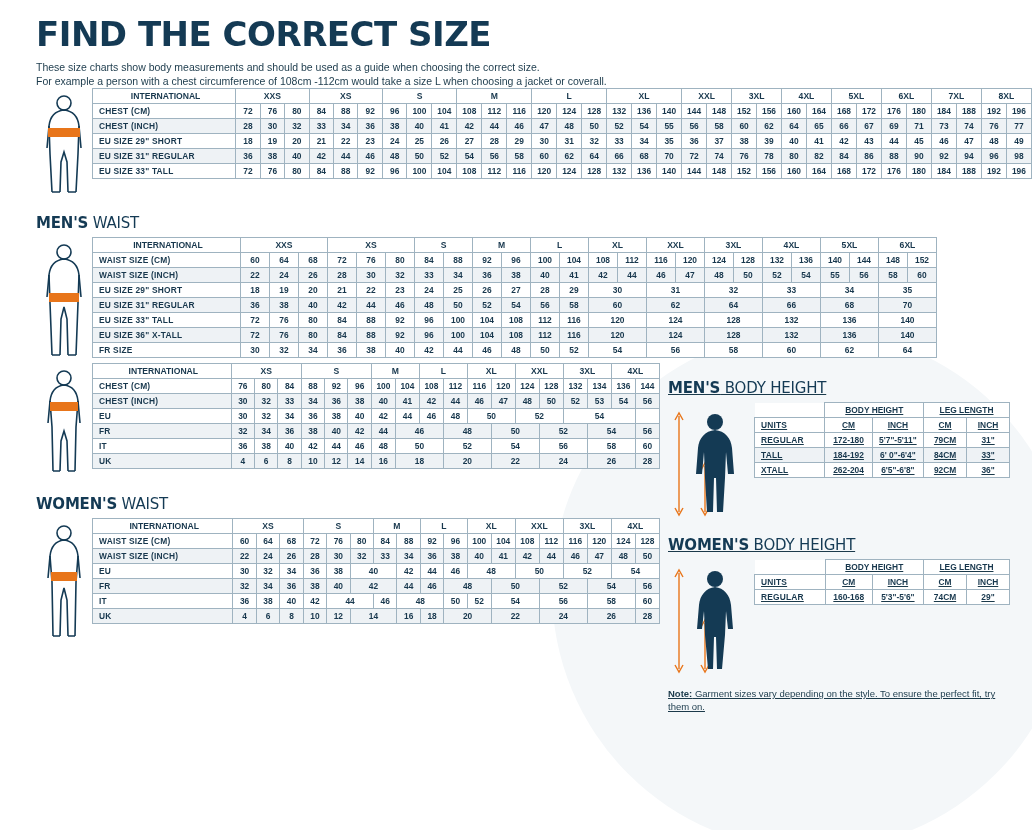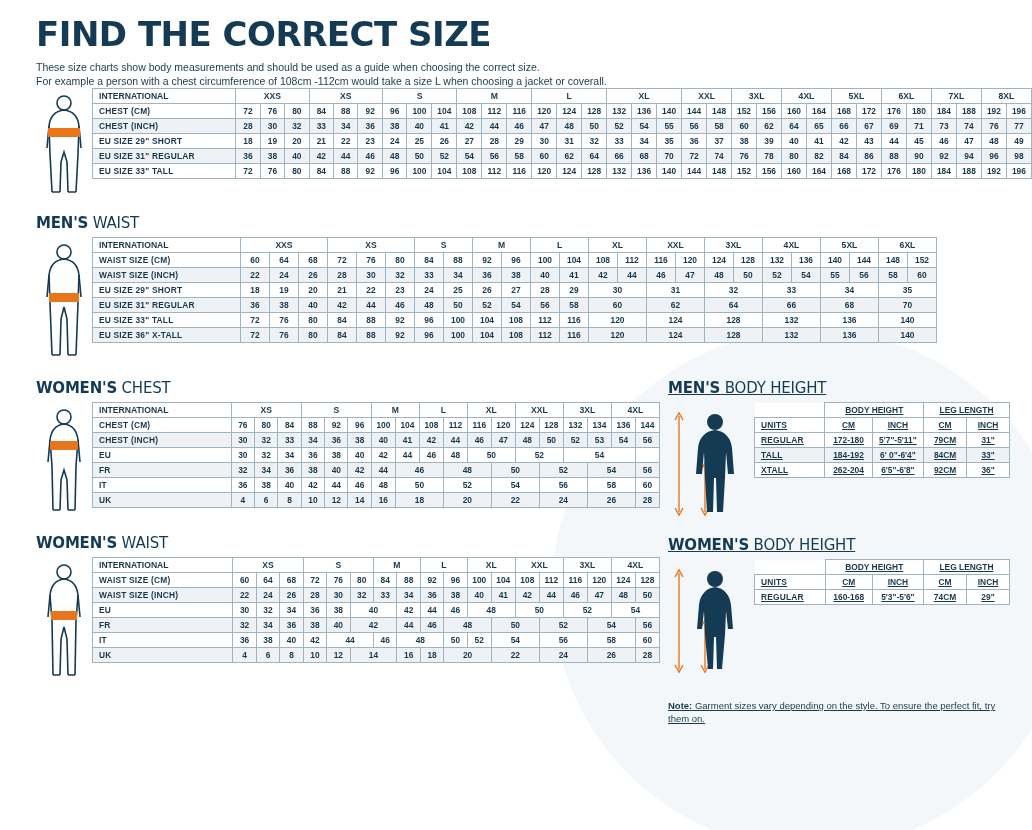--- a/index.html
+++ b/index.html
@@ -31,24 +31,24 @@
     padding:2px 3px;height:13px;box-sizing:border-box;
     text-align:center;font-weight:bold;white-space:nowrap;
   }
   table td.lbl{
     text-align:left;padding-left:6px;font-size:8.4px;font-weight:bold;letter-spacing:0.2px;
   }
   thead td, thead th{background:#ffffff;font-size:8.6px;}
   tbody tr:nth-child(even){background:#eef2f5;}
   tbody tr:nth-child(odd){background:#ffffff;}
   thead tr{background:#ffffff;}
-  .hdr-lbl{width:148px;text-align:left;padding-left:6px;}
+  .hdr-lbl{width:148px;text-align:center;padding-left:6px;}
   .right-col{margin-left:8px;}
   .bh-table td{font-size:8.4px;}
-  .note{font-size:9.5px;line-height:13px;margin-top:22px;max-width:330px;}
+  .note{font-size:9.5px;line-height:13px;margin-top:10px;max-width:330px;}
   .note b{font-weight:bold;}
   .bh-wrap{display:flex;align-items:flex-start;}
   .bh-fig{width:86px;flex:0 0 86px;display:flex;justify-content:center;padding-top:6px;}
   .watermark{
     position:absolute;right:-40px;top:330px;width:520px;height:520px;
     border-radius:50%;background:#f4f7f9;z-index:-1;
   }
   .bottom-sections{display:flex;}
   .col-left{width:660px;}
   .col-right{width:350px;text-decoration:underline;}
@@ -511,32 +511,50 @@
                 <td colspan="1">108</td>
                 <td colspan="1">112</td>
                 <td colspan="1">116</td>
                 <td colspan="2">120</td>
                 <td colspan="2">124</td>
                 <td colspan="2">128</td>
                 <td colspan="2">132</td>
                 <td colspan="2">136</td>
                 <td colspan="2">140</td>
               </tr>
+              <tr>
+                <td class="lbl">FR SIZE</td>
+                <td colspan="1">30</td>
+                <td colspan="1">32</td>
+                <td colspan="1">34</td>
+                <td colspan="1">36</td>
+                <td colspan="1">38</td>
+                <td colspan="1">40</td>
+                <td colspan="1">42</td>
+                <td colspan="1">44</td>
+                <td colspan="1">46</td>
+                <td colspan="1">48</td>
+                <td colspan="1">50</td>
+                <td colspan="1">52</td>
+                <td colspan="2">54</td>
+                <td colspan="2">56</td>
+                <td colspan="2">58</td>
+                <td colspan="2">60</td>
+                <td colspan="2">62</td>
+                <td colspan="2">64</td>
+              </tr>
             </tbody>
           </table>
         </div>
     </div>
   </div>
 
   <div class="bottom-sections">
     <div class="col-left">
       <div class="section">
-        <div class="sec-head">
-          <span>WOMEN'S</span><span class="light"> CHEST</span>
-        </div>
         <div class="block">
           <div class="figure">
             <svg width="46" height="112" viewBox="0 0 46 112">
               <g fill="none" stroke="#143a54" stroke-width="1.6">
                 <circle cx="23" cy="11" r="7"></circle>
                 <path d="M23 18 C15 19,10 25,9 34 L7 56 M23 18 C31 19,36 25,37 34 L39 56"></path>
                 <path d="M9 34 L11 60 L12 104 M37 34 L35 60 L34 104"></path>
                 <path d="M12 104 L19 104 M34 104 L27 104"></path>
                 <path d="M19 104 L20 74 L23 64 L26 74 L27 104"></path>
               </g>

